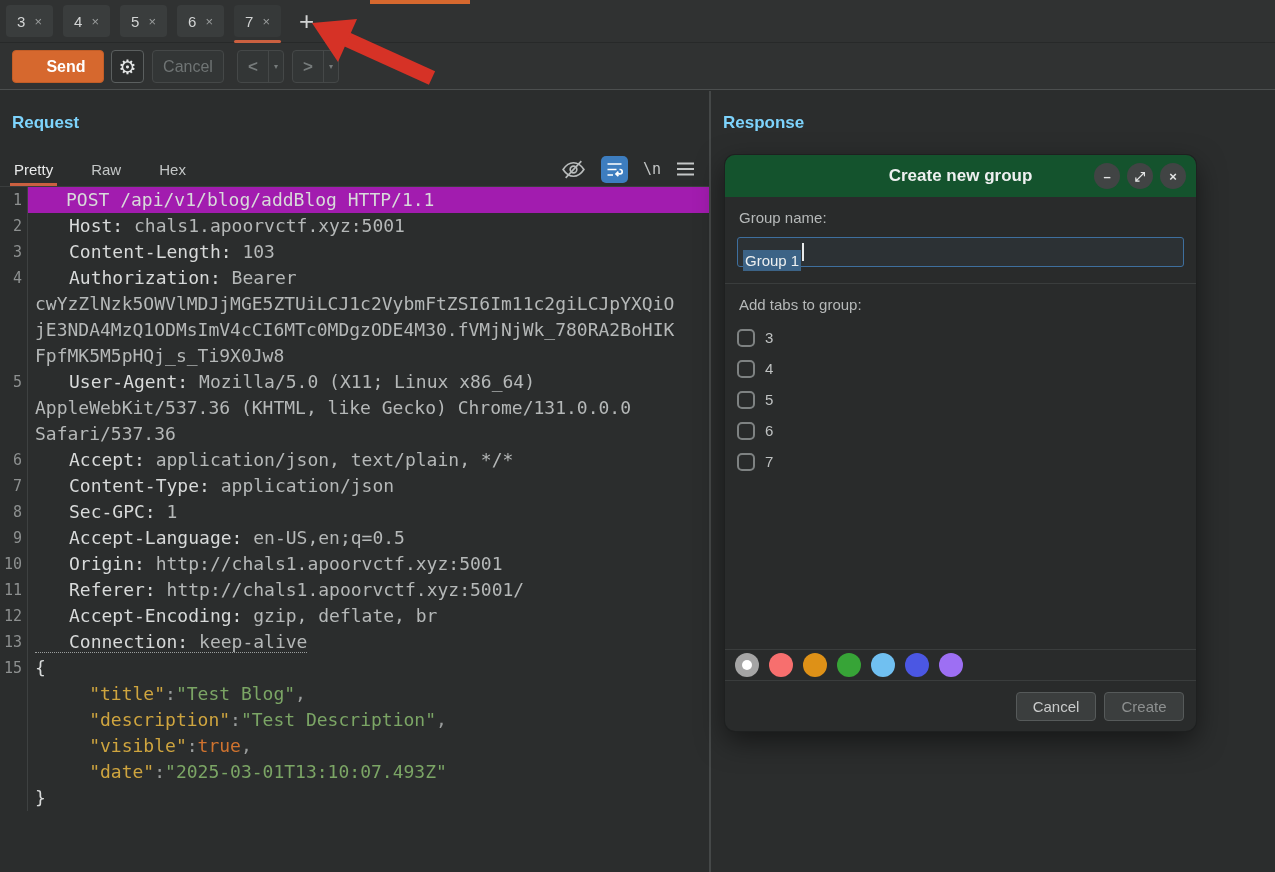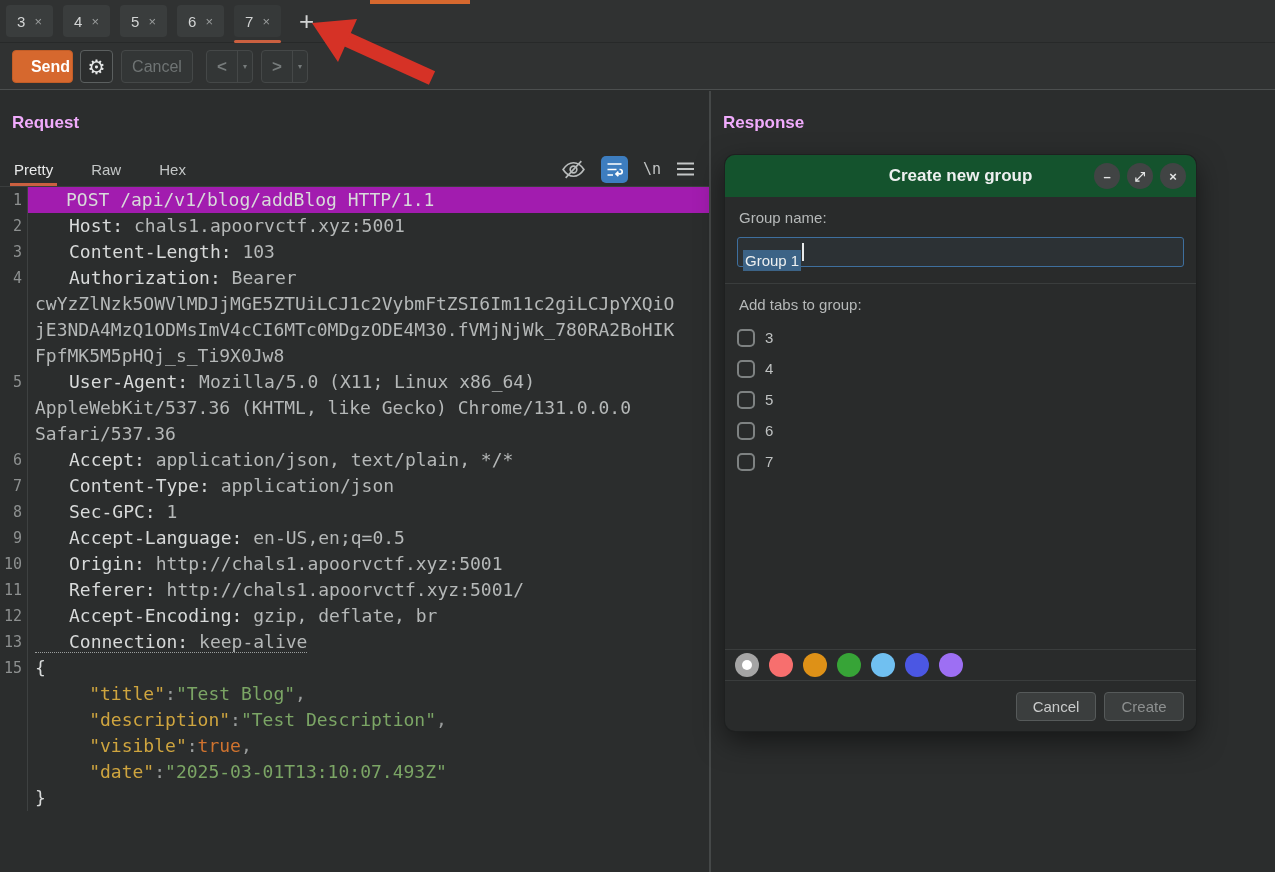--- a/index.html
+++ b/index.html
@@ -10,34 +10,34 @@
   .topbar { position:absolute; top:0; left:0; width:1275px; height:90px; background:#303232; border-bottom:1px solid #4c4f4f; }
   .top-accent { position:absolute; top:0; left:370px; width:100px; height:4px; background:#d6682e; }
   .tabstrip { position:absolute; top:0; left:0; right:0; height:43px; border-bottom:1px solid #272929; display:flex; align-items:center; padding-left:6px; }
   .tab { position:relative; height:32px; min-width:47px; margin-right:10px; padding:0 10px; background:#3a3d3d; border-radius:4px; display:flex; align-items:center; justify-content:center; gap:9px; color:#d2d4d4; font-size:15px; cursor:default; }
   .tab .tab-close { color:#9a9d9d; font-size:13px; line-height:1; }
   .tab.active { background:#363939; }
   .tab.active::after { content:""; position:absolute; left:0; right:0; bottom:-6px; height:3px; background:#cb6040; border-radius:2px; }
   .tab-add { font-size:26px; font-weight:400; color:#d2d4d4; margin-left:4px; padding:0 4px; line-height:1; }
 
   .toolbar { position:absolute; top:44px; left:0; height:45px; display:flex; align-items:center; padding-left:12px; }
-  .send { width:61px; height:33px; background:#d6682e; border:1px solid #c25d27; border-radius:4px; color:#ffffff; font-weight:bold; font-size:16px; font-family:"Liberation Sans",sans-serif; margin-right:7px;padding-left:16px; }
+  .send { width:92px; height:33px; background:#d6682e; border:1px solid #c25d27; border-radius:4px; color:#ffffff; font-weight:bold; font-size:16px; font-family:"Liberation Sans",sans-serif; margin-right:7px;padding-left:16px; }
   .gearbtn { width:33px; height:33px; background:#2c2e2e; border:1px solid #5b5f5f; border-radius:4px; color:#e6e8e8; font-size:20px; line-height:1; margin-right:8px; display:flex; align-items:center; justify-content:center; }
   .cancelbtn { width:72px; height:33px; background:#333636; border:1px solid #454848; border-radius:4px; color:#6f7474; font-size:16px; font-family:"Liberation Sans",sans-serif; margin-right:13px; }
   .split { width:47px; height:33px; background:#333636; border:1px solid #454848; border-radius:4px; display:flex; align-items:stretch; margin-right:8px; overflow:hidden; }
   .split .arrow { flex:1; display:flex; align-items:center; justify-content:center; color:#767b7b; font-size:17px; font-weight:bold; }
   .split .caret { width:15px; border-left:1px solid #454848; display:flex; align-items:center; justify-content:center; color:#767b7b; font-size:8px; }
 
   .red-arrow { position:absolute; left:300px; top:14px; pointer-events:none; }
 
   
   .left-panel { position:absolute; left:0; top:91px; width:709px; bottom:0; background:#2b2d2d; }
   .panel-divider { position:absolute; left:709px; top:91px; width:2px; bottom:0; background:#454848; }
   .right-panel { position:absolute; left:711px; top:91px; right:0; bottom:0; background:#2b2d2d; }
-  .panel-title { font-size:17px; font-weight:bold; color:#f0abfc; padding:22px 7px 0 12px; }
+  .panel-title { font-size:17px; font-weight:bold; color:#7dd3fc; padding:22px 7px 0 12px; }
 
   .viewtabs { position:absolute; top:61px; left:12px; display:flex; gap:34px; height:34px; align-items:flex-start; font-size:15px; }
   .vtab { position:relative; color:#c3c6c6; padding:0 2px; height:100%; display:flex; align-items:center; }
   .vtab.active { color:#e9eaea; }
   .vtab.active::after { content:""; position:absolute; left:-2px; right:-2px; bottom:0; height:3px; background:#cb6040; }
   .viewicons { position:absolute; top:61px; right:14px; height:34px; display:flex; align-items:center; gap:15px; }
   .wrapicon { width:27px; height:27px; background:#3d7dbf; border-radius:5px; display:flex; align-items:center; justify-content:center; }
   .nl-label { font-family:"DejaVu Sans Mono",monospace; font-size:15px; color:#c3c6c6; }
   .tabs-sep { position:absolute; top:95px; left:0; right:0; height:1px; background:#3a3d3d; }
 

